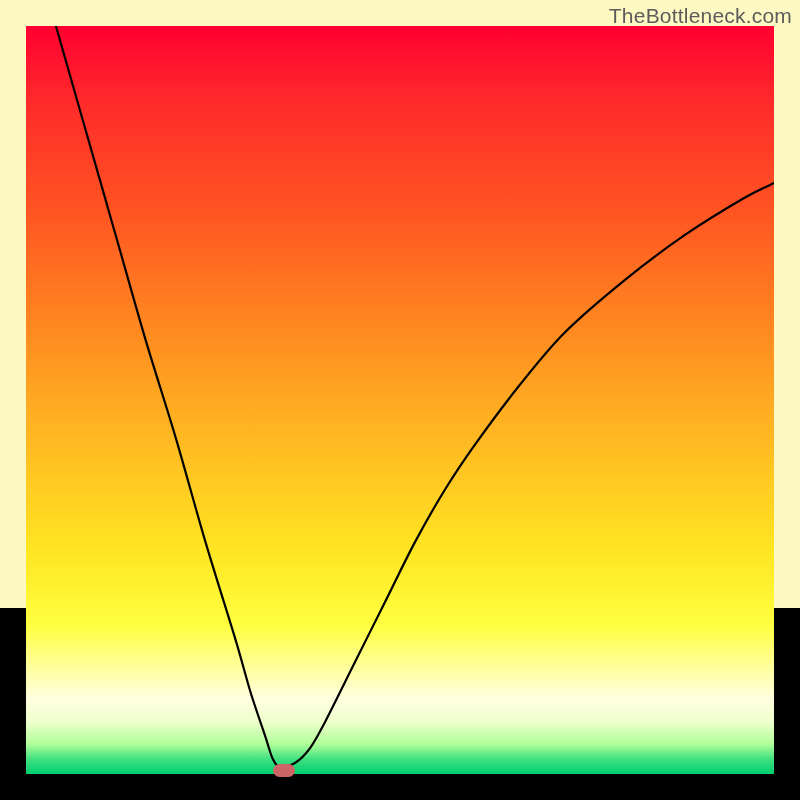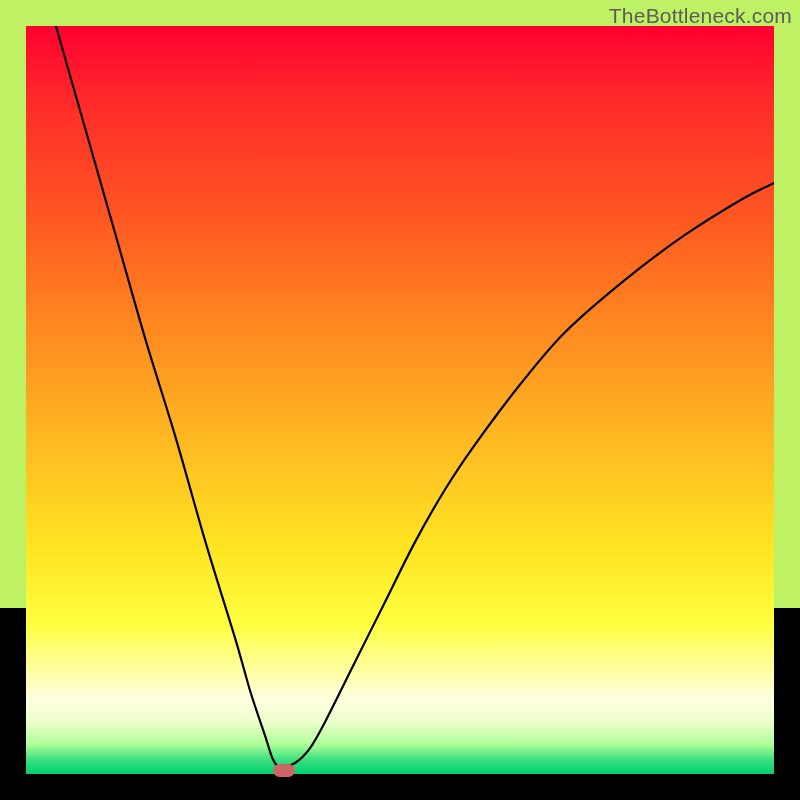--- a/index.html
+++ b/index.html
@@ -1,20 +1,20 @@
 <!DOCTYPE html>
 <html><head>
 <meta charset="utf-8">
 <style>
   * { margin: 0; padding: 0; box-sizing: border-box; }
   html, body { width: 800px; height: 800px; overflow: hidden; background: #000; }
   .frame {
     width: 800px;
     height: 608px;
-    background: #bef264;
+    background: #fef9c3;
     position: relative;
   }
   .plot-area {
     position: absolute;
     left: 26px;
     top: 26px;
     width: 748px;
     height: 748px;
     background: linear-gradient(to bottom,
       #ff0030 0%,

